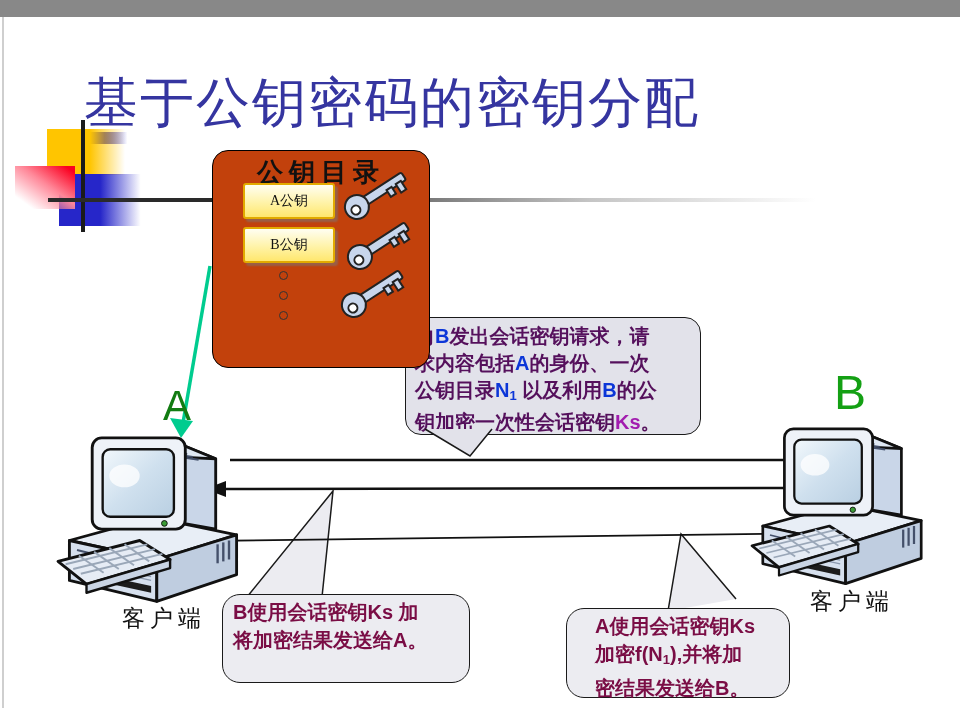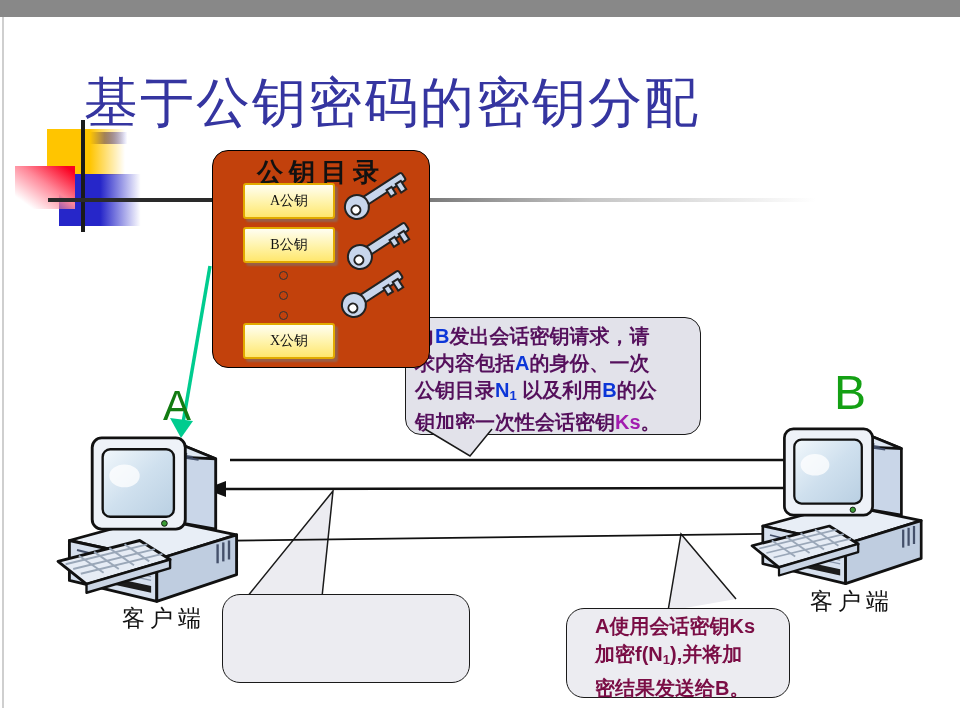--- a/index.html
+++ b/index.html
@@ -171,21 +171,20 @@
     </g>
   </svg>
 
   <div class="dirbox">
     <div class="dir-title">公钥目录</div>
     <div class="key-entry ke-a">A公钥</div>
     <div class="key-entry ke-b">B公钥</div>
     <div class="dot" style="top:120px"></div>
     <div class="dot" style="top:140px"></div>
     <div class="dot" style="top:160px"></div>
-    <div class="key-entry ke-x">X公钥</div>
 
     <svg class="key-icon ki-1" viewBox="0 0 82 60">
         <g transform="rotate(-33 20 40)" fill="#c8d6ec" stroke="#222" stroke-width="2">
           <rect x="22" y="30" width="50" height="9" rx="2"></rect>
           <rect x="50" y="37" width="6" height="8"></rect>
           <rect x="61" y="37" width="6" height="10"></rect>
           <circle cx="16" cy="35" r="12"></circle>
           <circle cx="13.5" cy="37" r="4.5" fill="#fff"></circle>
         </g>
       </svg>
@@ -203,20 +202,22 @@
           <rect x="22" y="30" width="50" height="9" rx="2"></rect>
           <rect x="50" y="37" width="6" height="8"></rect>
           <rect x="61" y="37" width="6" height="10"></rect>
           <circle cx="16" cy="35" r="12"></circle>
           <circle cx="13.5" cy="37" r="4.5" fill="#fff"></circle>
         </g>
       </svg>
   </div>
 
   <div class="callout co-b-response">
+    <div class="cline"><span>B使用会话密钥Ks 加</span></div>
+    <div class="cline"><span>将加密结果发送给A。</span></div>
   </div>
   <div class="callout co-a-confirm">
     <div class="cline"><span>A使用会话密钥Ks</span></div>
     <div class="cline"><span>加密f(N</span><span class="subn">1</span><span>),并将加</span></div>
     <div class="cline"><span>密结果发送给B。</span></div>
   </div>
 
   <div class="node-label nl-a">A</div>
   <div class="node-label nl-b">B</div>
   <div class="client-caption cc-a">客户端</div>

